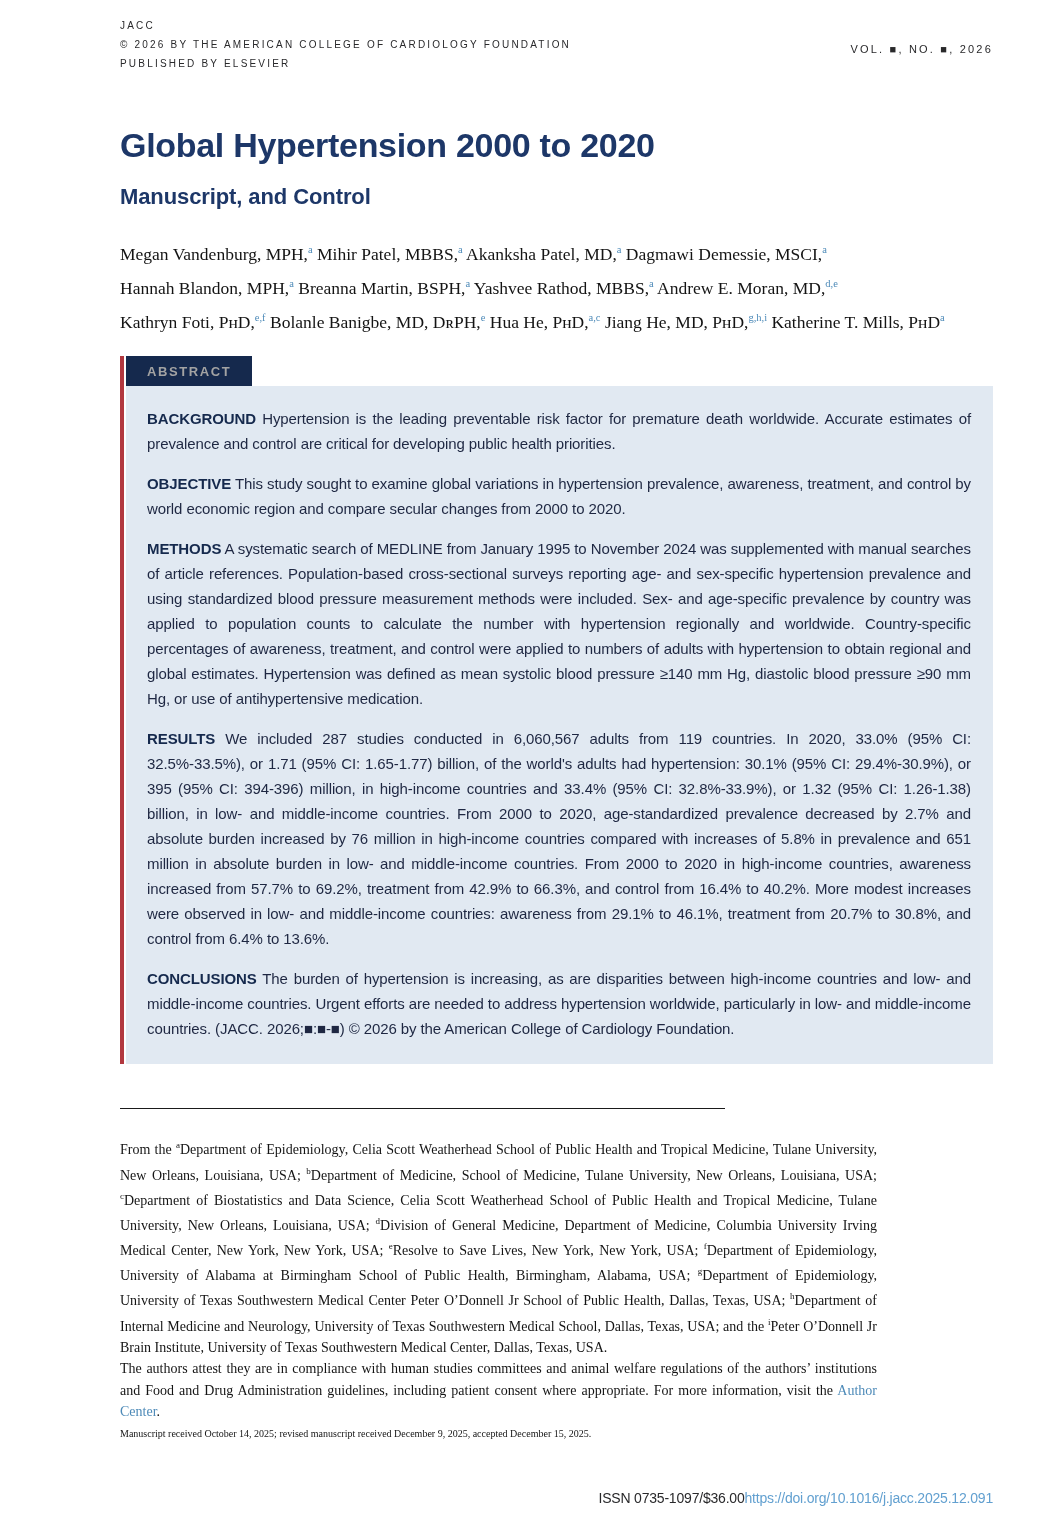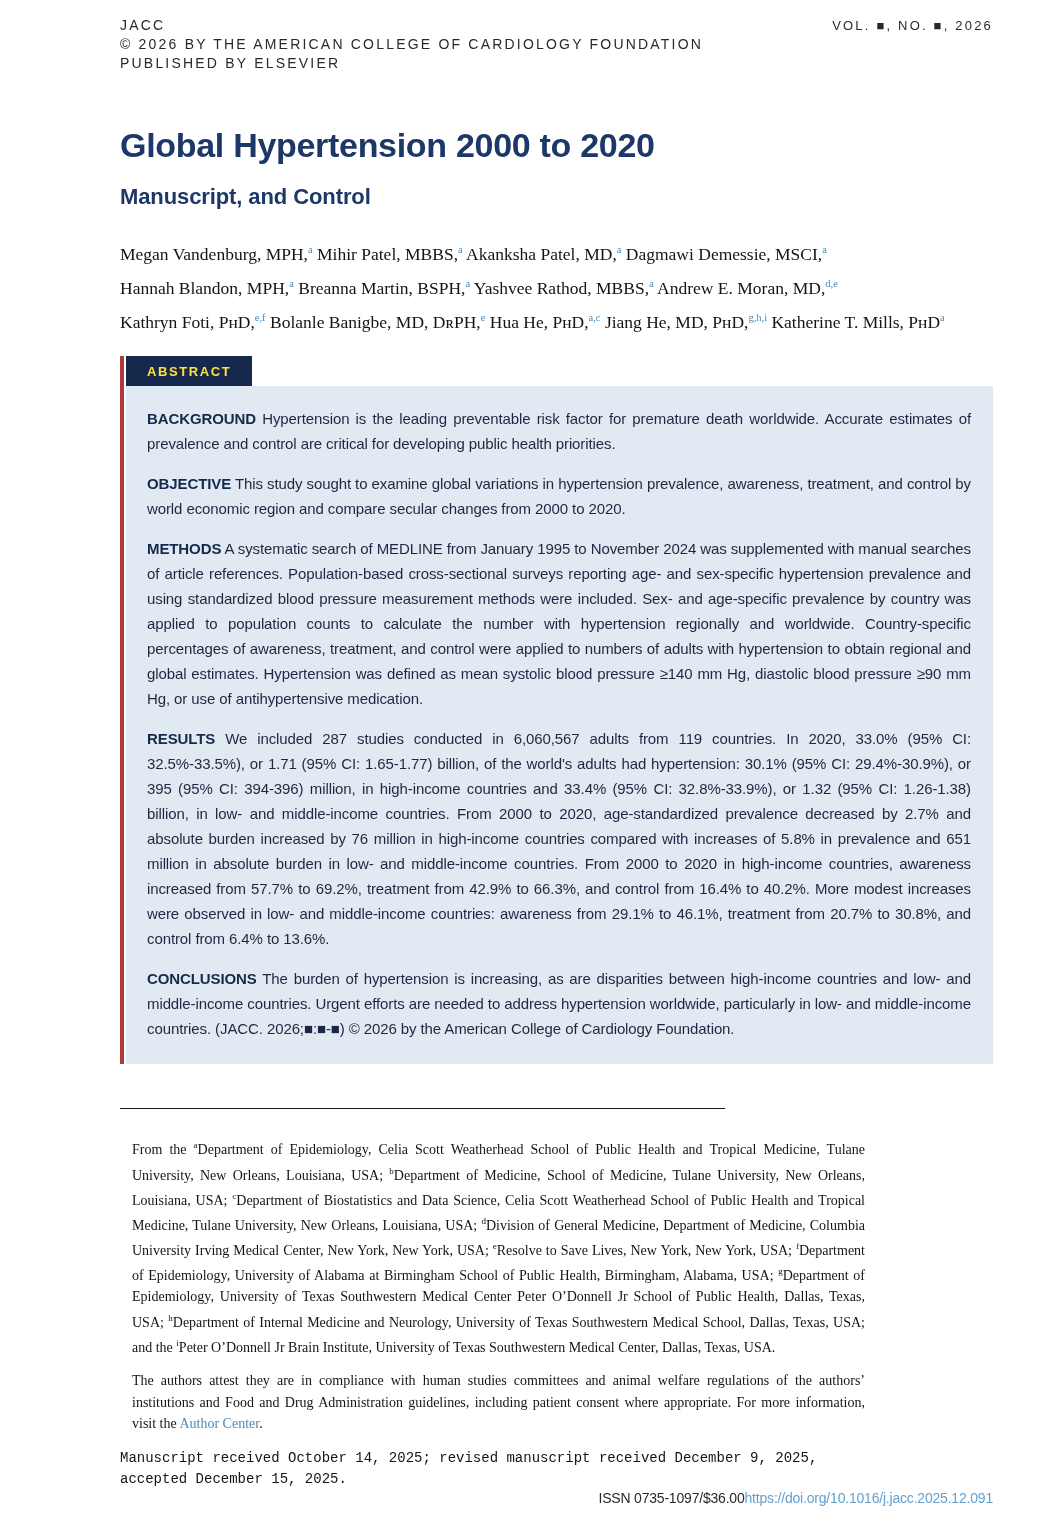--- a/index.html
+++ b/index.html
@@ -16,64 +16,64 @@
   .page{
     width:1060px;height:1528px;position:relative;overflow:hidden;
     background:#fff;
     font-family:"Liberation Sans","DejaVu Sans",sans-serif;
     color:#222;
   }
   .content{padding:16px 67px 0 120px;}
   
   .masthead{display:flex;justify-content:space-between;align-items:flex-start;}
   .mast-left div{
-    font-size:14px;letter-spacing:2.2px;line-height:19px;color:#29292b;font-weight:500;
+    font-size:10px;letter-spacing:2.2px;line-height:19px;color:#29292b;font-weight:500;
   }
-  .mast-right{font-size:13px;letter-spacing:2.2px;color:#29292b;font-weight:500;line-height:19px;}
+  .mast-right{font-size:11px;letter-spacing:2.2px;color:#29292b;font-weight:500;line-height:19px;margin-top:24px;}
   
   .title{
     margin-top:52px;font-size:34px;font-weight:700;color:var(--navy);
     letter-spacing:-0.3px;line-height:40px;
   }
   .subtitle{margin-top:16px;}
   .subtitle div{font-size:22px;font-weight:600;color:var(--navy);line-height:32px;letter-spacing:-0.1px;}
   
   .authors{
     margin-top:22px;font-family:"Liberation Serif","DejaVu Serif",serif;
     font-size:17.5px;color:#141414;
   }
   .authors div{line-height:30px;}
   .authors sup.sup{color:var(--link);font-size:10.5px;}
   
   .abstract{margin-top:20px;border-left:4px solid var(--red);}
   .abs-label{
-    display:inline-block;background:var(--deep-navy);color:#fde047;
+    display:inline-block;background:var(--deep-navy);color:#a3a3a3;
     font-size:13px;font-weight:700;letter-spacing:1.6px;
     padding:8px 21px 7px 21px;margin-left:2px;
   }
   .abs-body{background:var(--abs-bg);margin-left:2px;padding:20px 22px 8px 21px;}
   .abs-p{
     font-size:15px;line-height:25px;color:var(--ink);
     text-align:justify;margin-bottom:15px;letter-spacing:-0.1px;
   }
   .abs-p b.kw{color:var(--deep-navy);font-weight:700;}
   
   .fn-rule{margin-top:44px;width:605px;border:none;border-top:1.6px solid #1a1a1a;}
   .footnotes{
     margin-top:26px;width:757px;
     font-family:"Liberation Serif","DejaVu Serif",serif;
     font-size:14px;line-height:21.5px;color:#141414;text-align:justify;
   }
-  .footnotes p{margin:12px;}
+  .footnotes p{margin:0;}
   .footnotes sup.sup{font-size:9px;color:#141414;}
   a.lnk{color:var(--link);text-decoration:none;cursor:pointer;}
   .manuscript{
-    margin-top:13px;width:757px;
-    font-family:Liberation Mono, monospace;
-    font-size:14px;line-height:21.5px;color:#141414;
+    width:757px;
+    font-family:Liberation Serif, serif;
+    font-size:10px;line-height:21.5px;color:#141414;
   }
   
   .page-footer{
     position:absolute;left:120px;right:67px;bottom:22px;
     display:flex;justify-content:flex-end;align-items:baseline;
     font-size:14px;letter-spacing:-0.2px;
   }
   .issn{color:#29292b;}
   .doi a{color:var(--doi);text-decoration:none;cursor:pointer;}
 </style>

